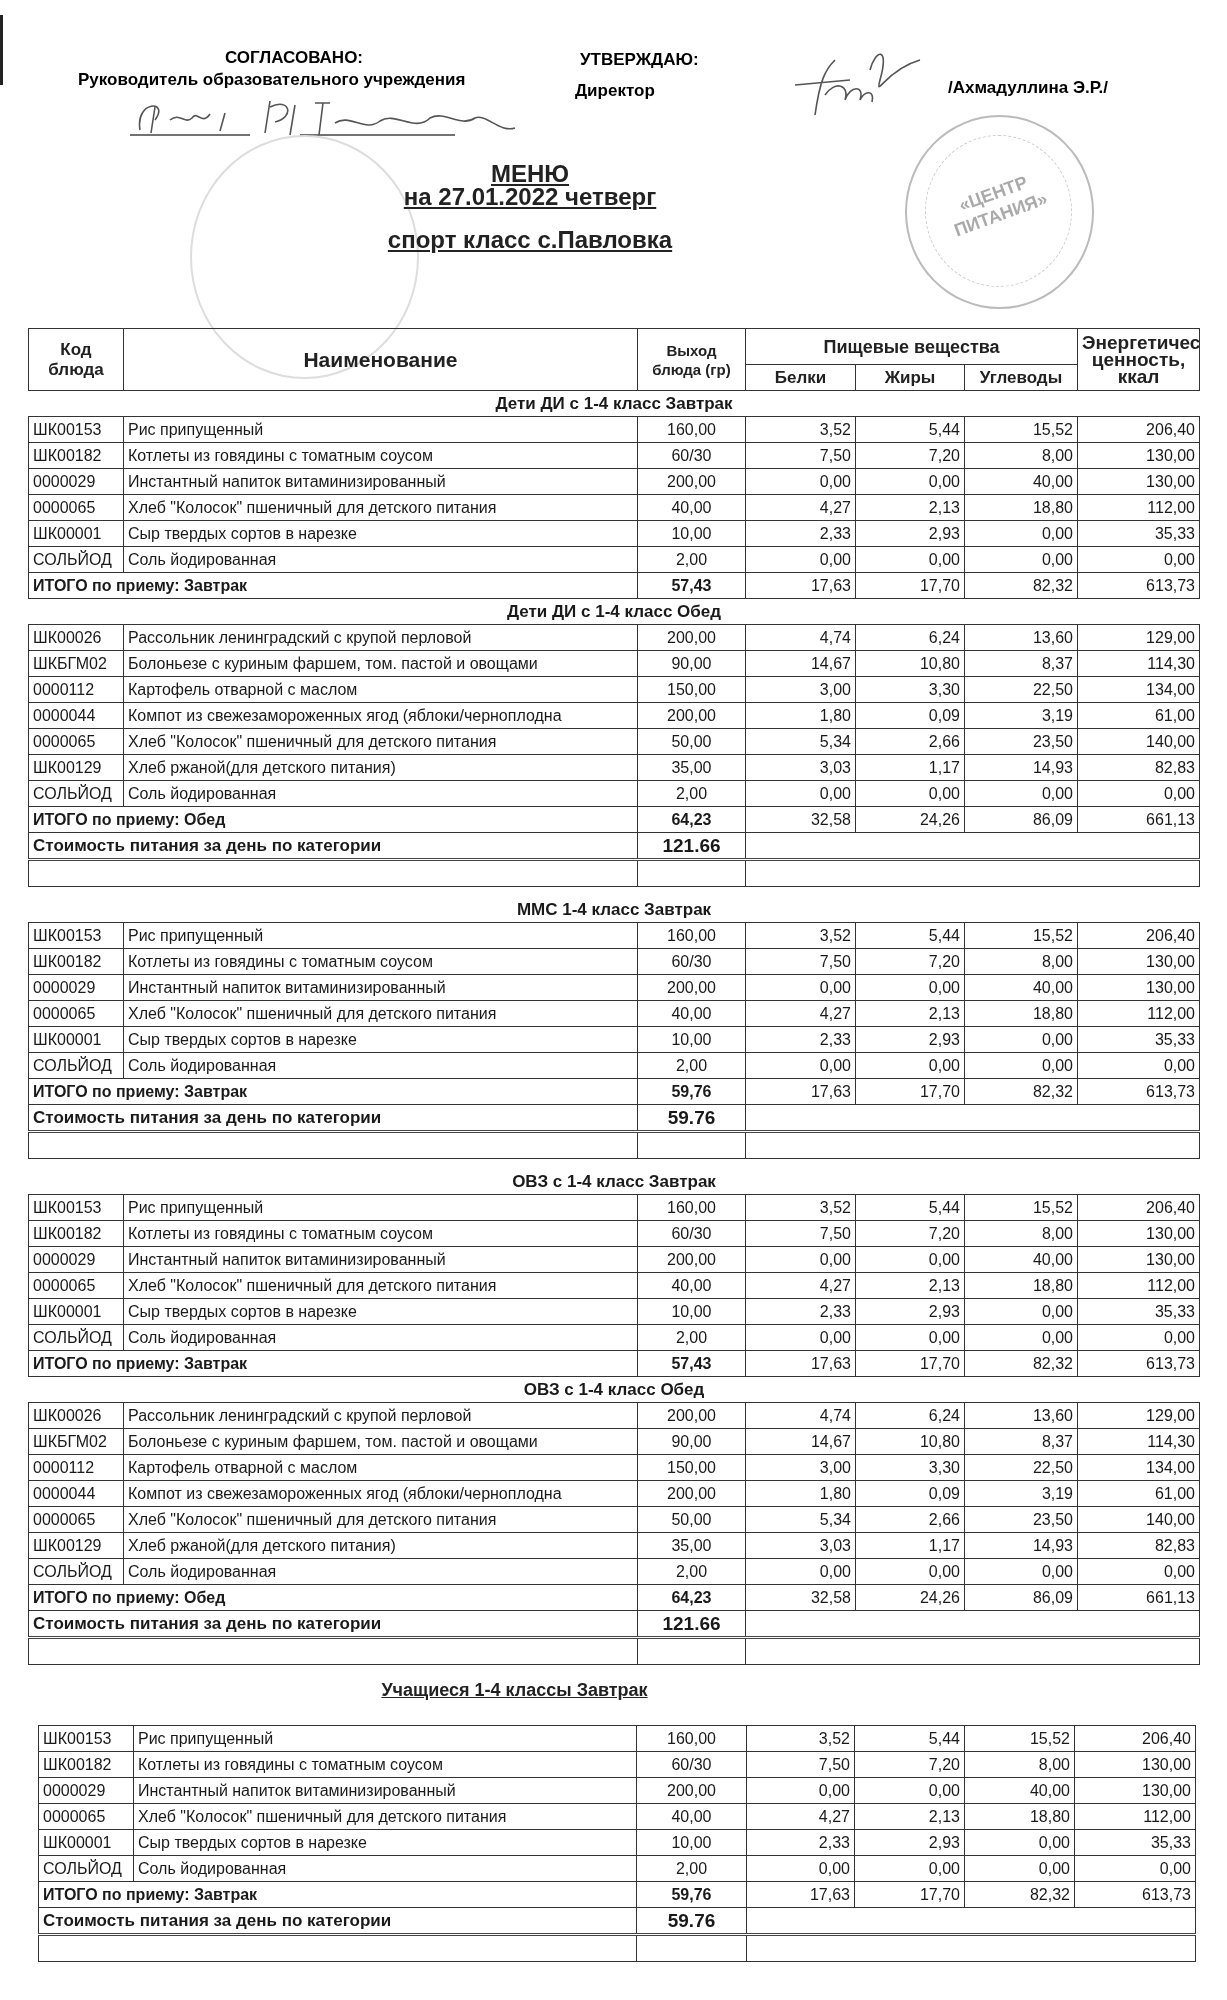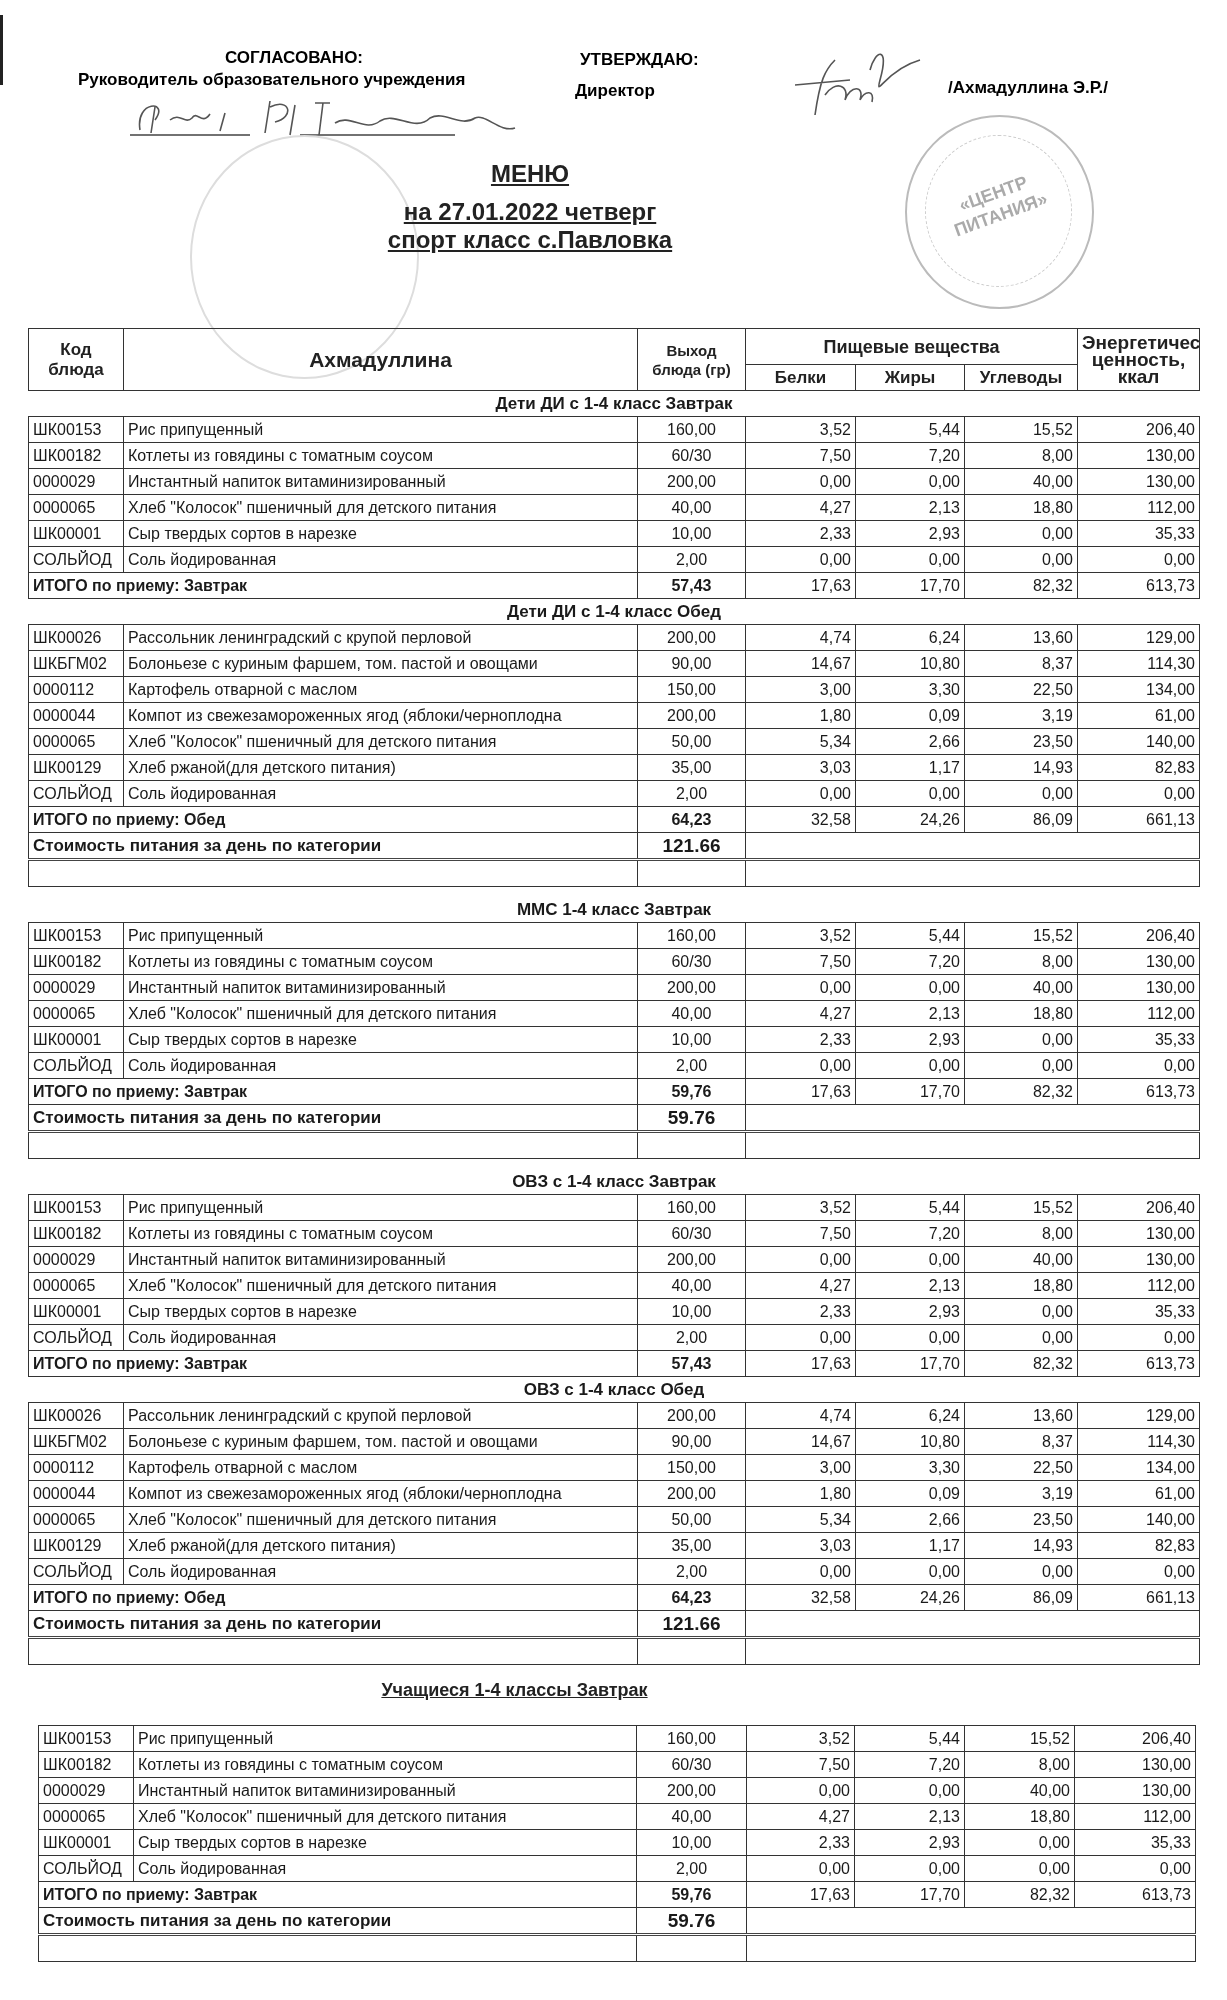--- a/index.html
+++ b/index.html
@@ -41,37 +41,37 @@
   <path d="M5 45 L60 40 M25 75 C30 40, 35 30, 45 20 M35 55 c10-15 25-10 20 5 c5-15 20-15 15 0 c5-10 15-10 12 2 M80 30 C85 10, 100 5, 90 40 C85 60, 95 30, 130 20" stroke="#555" stroke-width="1.6" fill="none"></path>
 </svg>
 
 <div class="stamp" style="left:190px;top:135px;width:225px;height:240px;border-color:#ddd;"></div>
 <div class="stamp" style="left:905px;top:115px;width:185px;height:190px;">
   <div class="stamp inner" style="left:18px;top:18px;width:145px;height:150px;"></div>
   <div class="stamp-text" style="left:30px;top:65px;width:120px;">«ЦЕНТР ПИТАНИЯ»</div>
 </div>
 
 <div class="title" style="top:160px;">МЕНЮ</div>
-<div class="title" style="top:198px;text-align:center;">на 27.01.2022  четверг</div>
+<div class="title" style="top:183px;text-align:center;">на 27.01.2022  четверг</div>
 <div class="title" style="top:226px;">спорт класс с.Павловка</div>
 
 <table class="menu" id="main-table" style="left:28px;top:328px;width:1171px;">
   <colgroup>
     <col style="width:95px">
       <col style="width:514px">
       <col style="width:108px">
     <col style="width:110px">
       <col style="width:109px">
       <col style="width:113px">
       <col style="width:122px">
   </colgroup>
   <thead>
     <tr style="height:36px;">
       <th rowspan="2" style="font-size:17px;white-space:normal;line-height:20px;">Код блюда</th>
-      <th rowspan="2" style="font-size:21px;">Ахмадуллина</th>
+      <th rowspan="2" style="font-size:21px;">Наименование</th>
       <th rowspan="2" style="font-size:15px;white-space:normal;line-height:19px;">Выход блюда (гр)</th>
       <th colspan="3" style="font-size:18px;">Пищевые вещества</th>
       <th rowspan="2" style="font-size:19px;white-space:normal;line-height:17px;">Энергетическая ценность, ккал</th>
     </tr>
     <tr style="height:26px;">
       <th style="font-size:17px;">Белки</th>
       <th style="font-size:17px;">Жиры</th>
       <th style="font-size:17px;">Углеводы</th>
     </tr>
   </thead>

